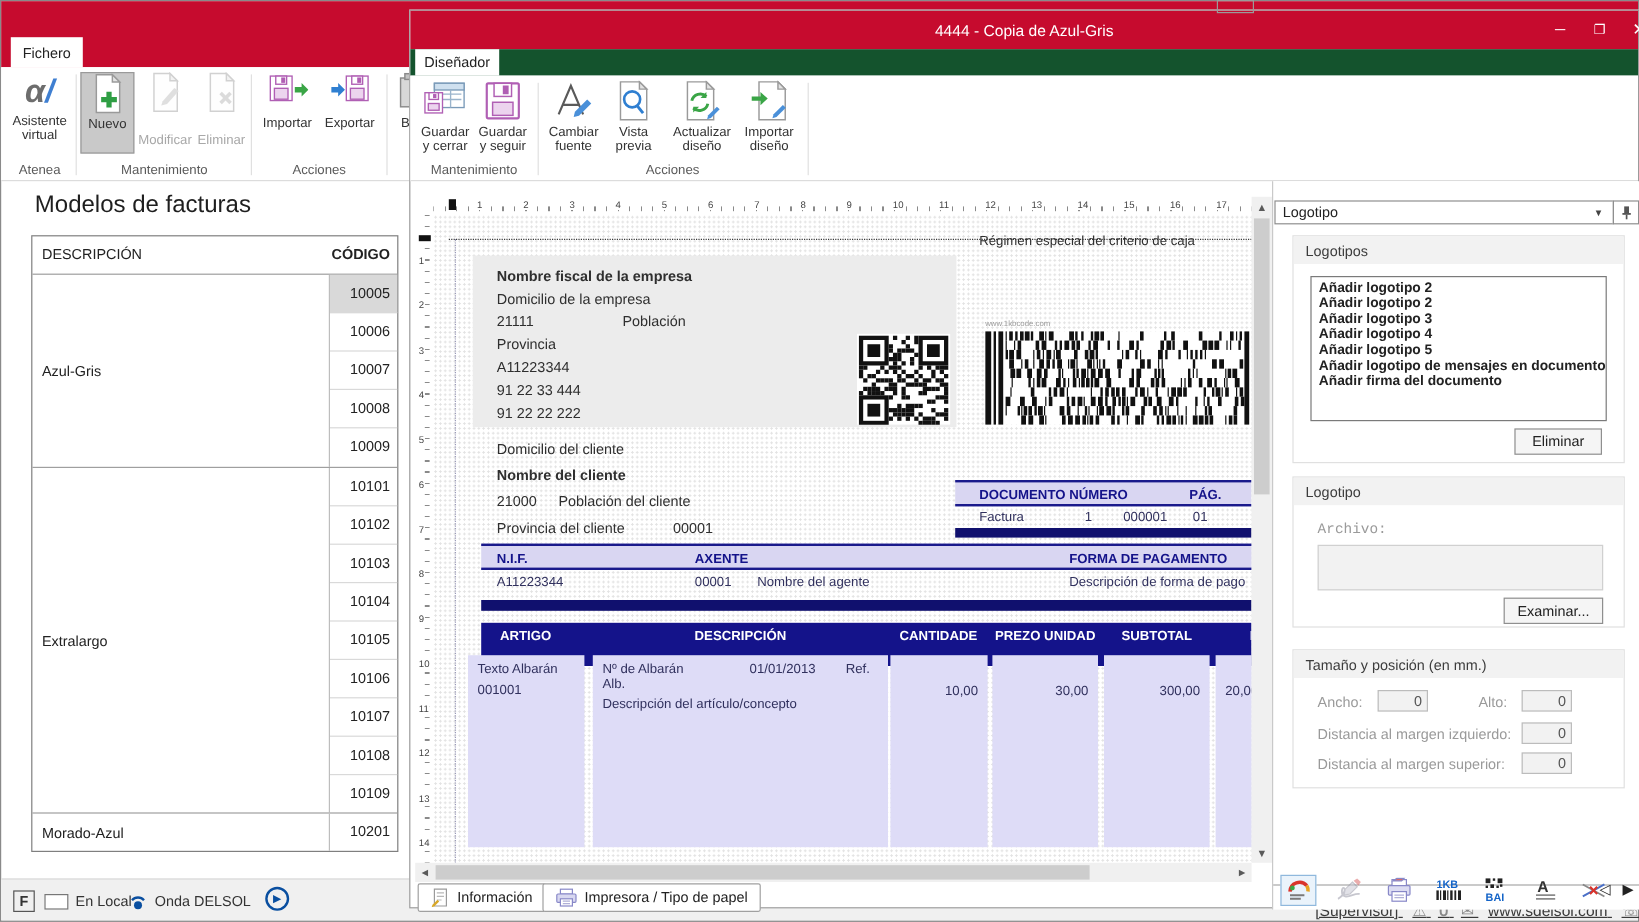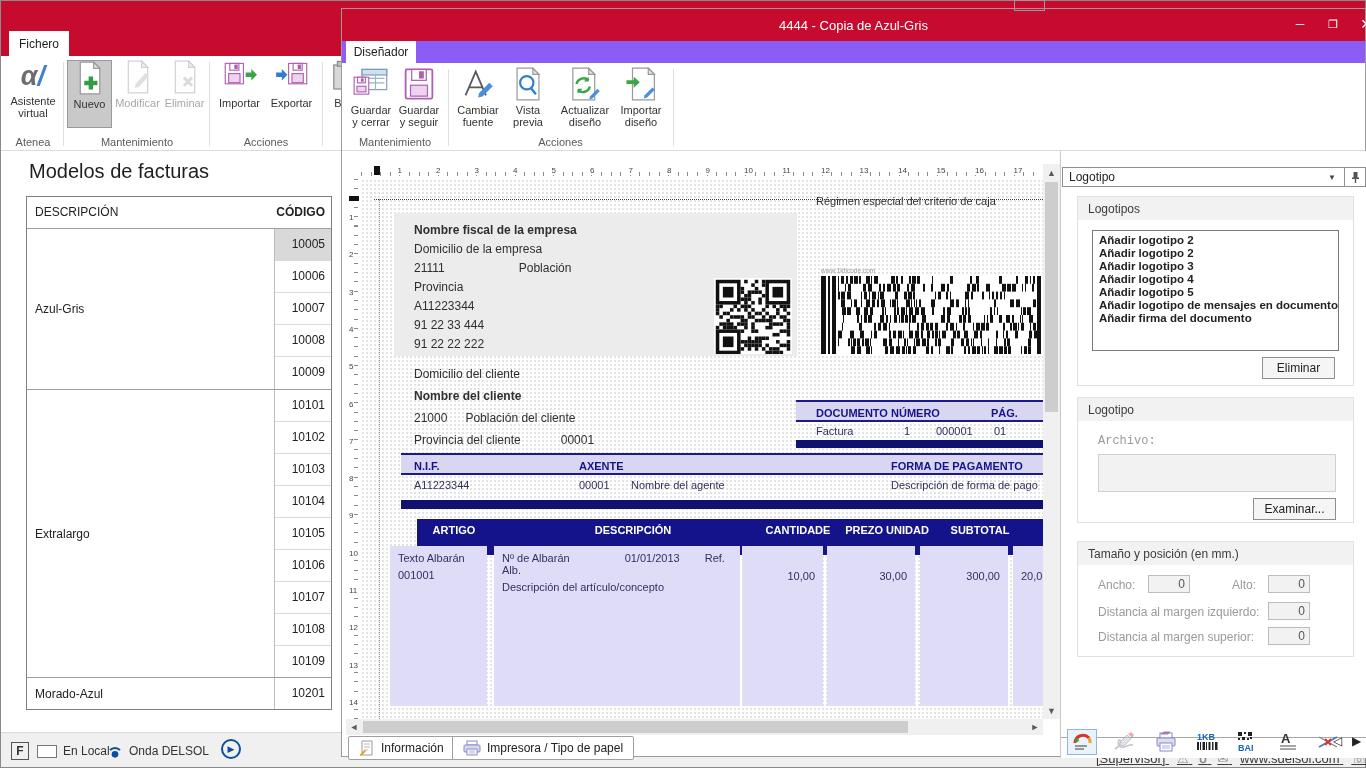--- a/index.html
+++ b/index.html
@@ -7,21 +7,21 @@
   .stage{position:relative;width:1366px;height:768px;overflow:hidden;background:#fff;}
   .abs{position:absolute;}
 
   
   .bw{position:absolute;inset:0;background:#fff;border:1px solid #8a8a8a;}
   .bw-red{position:absolute;left:0;top:0;width:100%;height:55px;}
   .tab{position:absolute;background:#fff;color:#222;font-size:12px;display:flex;align-items:center;justify-content:center;}
   .ribbon{position:absolute;background:#fff;border-bottom:1px solid #dcdcdc;}
   .rbtn{position:absolute;top:4px;display:flex;flex-direction:column;align-items:center;font-size:11px;color:#333;text-align:center;}
   .rbtn .lbl{line-height:12px;margin-top:3px;}
-  .rbtn.dis{color:#a8a8a8;}
+  .rbtn.dis{color:#a8a8a8;gap:14px;}
   .rbtn.dis svg{opacity:.45;}
   .rbtn.hl{background:#c9c9c9;border:1px solid #9a9a9a;}
   .grp-lbl{position:absolute;bottom:2px;font-size:11px;color:#5a5a5a;text-align:center;}
   .vsep{position:absolute;top:6px;bottom:4px;width:1px;background:#e0e0e0;}
 
   
   .mt{position:absolute;border:1px solid #7f7f7f;background:#fff;}
   .mt-head{position:relative;height:32px;border-bottom:1px solid #9f9f9f;}
   .mt-hdesc{position:absolute;left:8px;top:0;line-height:31px;font-size:12px;color:#222;}
   .mt-hcode{position:absolute;right:6px;top:0;line-height:31px;font-size:12px;font-weight:bold;color:#222;}
@@ -229,21 +229,21 @@
   <div class="abs" style="left:1014px;top:0;width:31px;height:11px;border:1px solid #9a9a9a;z-index:6;"></div>
 
   <div class="fw">
     <div class="fw-title" style="background:#c60b2e;">
       <span>4444 - Copia de Azul-Gris</span>
     </div>
     <div class="wctl" style="left:942px;">─</div>
     <div class="wctl" style="left:975px;font-size:11px;">❐</div>
     <div class="wctl" style="left:1008px;font-size:14px;">✕</div>
 
-    <div class="fw-tabrow" style="background:#8b5cf6;">
+    <div class="fw-tabrow" style="background:#14532d;">
       <div class="tab" style="left:4px;top:0;width:70px;height:22px;">
         <span>Diseñador</span>
       </div>
     </div>
 
     <div class="fw-ribbon">
       <div class="rbtn" style="left:1px;width:56px;">
         <svg width="36" height="34" viewBox="0 0 32 28">
             <rect x="8" y="1" width="22" height="18" fill="#fff" stroke="#7a9ab8"></rect>
             <rect x="8" y="1" width="22" height="5" fill="#cfe0ef" stroke="#7a9ab8"></rect>
@@ -818,21 +818,21 @@
         <span class="abs" style="left:490px;top:5px;">FORMA DE PAGAMENTO</span>
       </div>
       <div class="abs" style="left:40px;top:300px;width:642px;height:14px;font-size:11px;color:#31315e;">
         <span class="abs" style="left:13px;">A11223344</span>
         <span class="abs" style="left:178px;">00001</span>
         <span class="abs" style="left:230px;">Nombre del agente</span>
         <span class="abs" style="left:490px;">Descripción de forma de pago</span>
       </div>
       <div class="abs navybar" style="left:40px;top:321px;width:642px;height:9px;"></div>
 
-      <div class="abs ithead" style="left:56px;top:340px;width:642px;height:36px;">
+      <div class="abs ithead" style="left:40px;top:340px;width:642px;height:36px;">
         <span style="left:37px;">ARTIGO</span>
         <span style="left:216px;">DESCRIPCIÓN</span>
         <span style="left:381px;">CANTIDADE</span>
         <span style="left:470px;">PREZO UNIDAD</span>
         <span style="left:563px;">SUBTOTAL</span>
         <span style="left:652px;">DTO</span>
       </div>
 
       <div class="band" style="left:29px;top:367px;width:97px;height:160px;padding:6px 0 0 8px;">
         <div>Texto Albarán</div>

